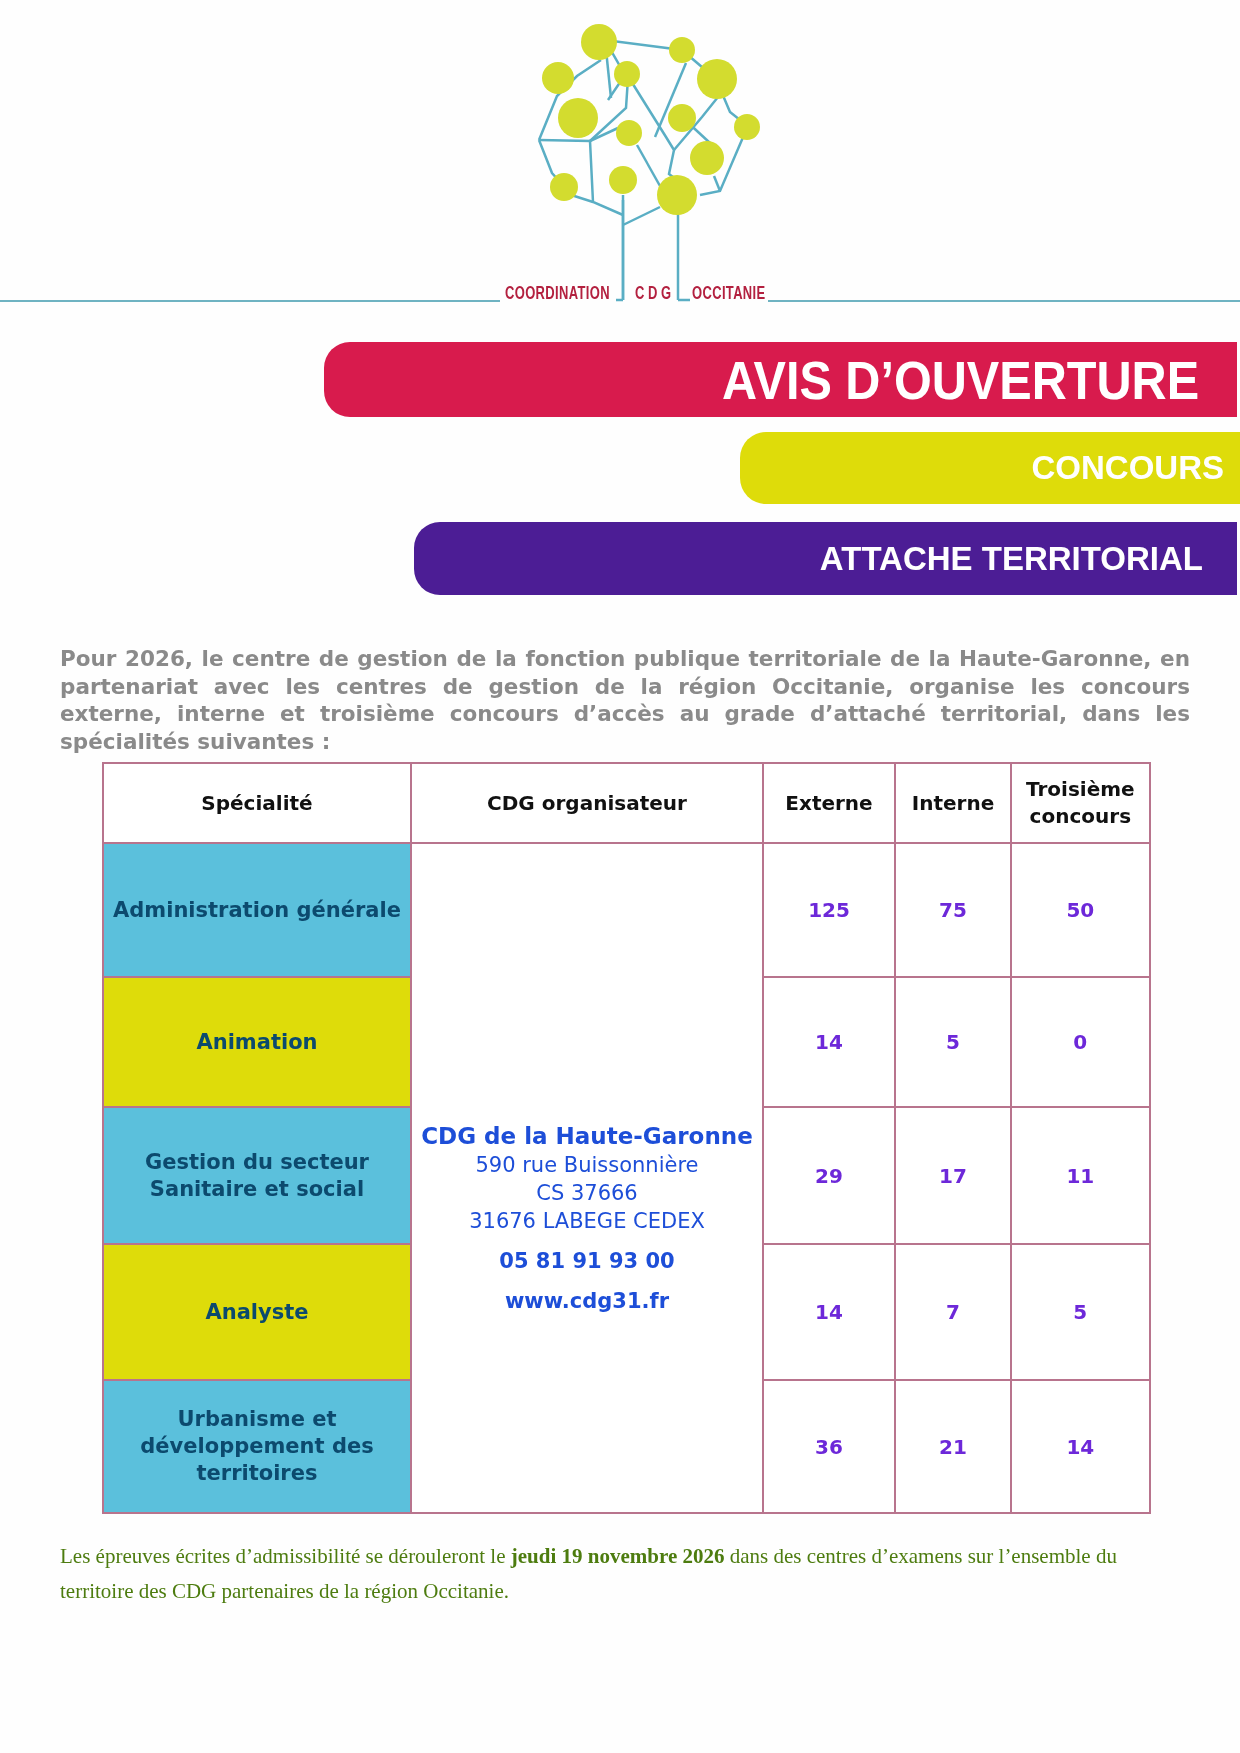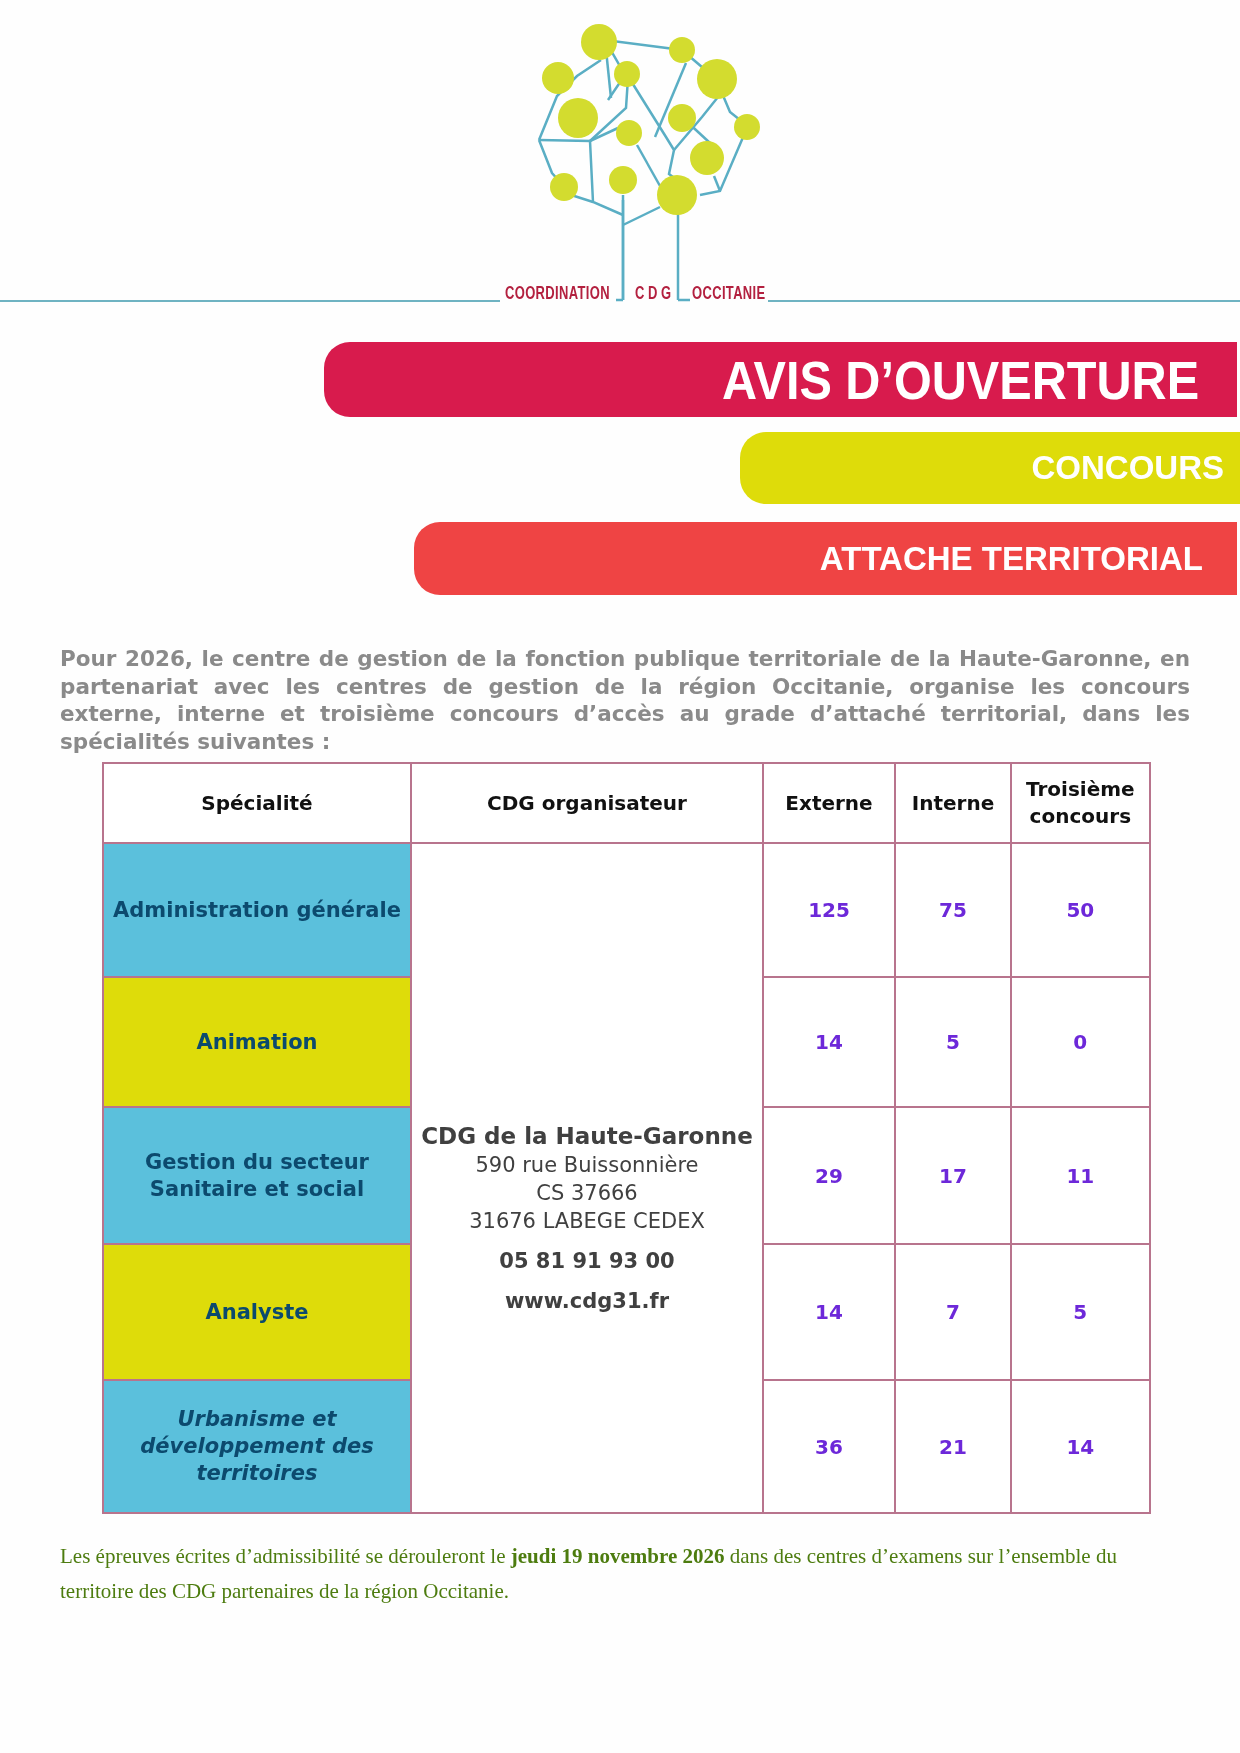--- a/index.html
+++ b/index.html
@@ -23,21 +23,21 @@
   .banner {
     position: absolute; color: #fff; font-weight: bold;
     font-family: "Liberation Sans", sans-serif;
     display: flex; align-items: center; justify-content: flex-end;
     border-radius: 26px 0 0 26px; box-sizing: border-box;
   }
   .banner span { display: inline-block; transform-origin: right center; }
   .b1 { left: 324px; top: 342px; width: 913px; height: 75px; background: #d81b4d; padding-right: 38px; font-size: 54px; }
   .b1 span { transform: scaleX(0.9); }
   .b2 { left: 740px; top: 432px; width: 520px; height: 72px; background: #dedc0a; padding-right: 36px; font-size: 33px; }
-  .b3 { left: 414px; top: 522px; width: 823px; height: 73px; background: #ef4444; padding-right: 34px; font-size: 33px; }
+  .b3 { left: 414px; top: 522px; width: 823px; height: 73px; background: #4c1d95; padding-right: 34px; font-size: 33px; }
 
   
   .intro {
     position: absolute; left: 60px; top: 645px; width: 1130px;
     color: #8a8a8a; font-weight: bold; font-size: 21.5px; line-height: 27.5px;
     text-align: justify; text-align-last: left;
     font-family: "DejaVu Sans", sans-serif;
   }
 
   
@@ -47,21 +47,21 @@
     font-family: "DejaVu Sans", sans-serif;
   }
   table.grid td, table.grid th {
     border: 2px solid #b8748d; padding: 0; text-align: center; vertical-align: middle;
   }
   table.grid th { font-weight: bold; font-size: 20px; color: #111; background: #fff; line-height: 27px; }
   .spec { color: #0c4a6e; font-weight: bold; font-size: 21px; line-height: 27px; }
   .spec.blue { background: #5bc0dc; }
   .spec.yellow { background: #dedc0a; }
   .num { font-weight: bold; font-size: 20px; color: #6d28d9; background: #fff; }
-  .org { background: #fff; color: #404040; vertical-align: middle; }
+  .org { background: #fff; color: #1d4ed8; vertical-align: middle; }
   .org-name { font-weight: bold; font-size: 23px; line-height: 30px; }
   .org-line { font-size: 21px; line-height: 28px; }
   .org-phone { font-weight: bold; font-size: 21px; margin-top: 12px; line-height: 28px; }
   .org-web { font-weight: bold; font-size: 21px; margin-top: 12px; line-height: 28px; }
   .org-inner { position: relative; top: 40px; }
 
   
   .footer {
     position: absolute; left: 60px; top: 1539px; width: 1100px;
     color: #4d7c0f; font-size: 21px; line-height: 35px;
@@ -177,21 +177,21 @@
     <td class="num">17</td>
     <td class="num">11</td>
   </tr>
   <tr style="height:136px">
     <td class="spec yellow">Analyste</td>
     <td class="num">14</td>
     <td class="num">7</td>
     <td class="num">5</td>
   </tr>
   <tr style="height:133px">
-    <td class="spec blue" style="padding:0 36px;font-style:italic;"><span>Urbanisme et développement des territoires</span></td>
+    <td class="spec blue" style="padding:0 36px;"><span>Urbanisme et développement des territoires</span></td>
     <td class="num">36</td>
     <td class="num">21</td>
     <td class="num">14</td>
   </tr>
 </tbody>
   </table>
 
 <p class="footer" style="margin:0;">
   <span>Les épreuves écrites d’admissibilité se dérouleront le </span><b>jeudi 19 novembre 2026</b><span> dans des centres d’examens sur l’ensemble du territoire des CDG partenaires de la région Occitanie.</span>
 </p>

